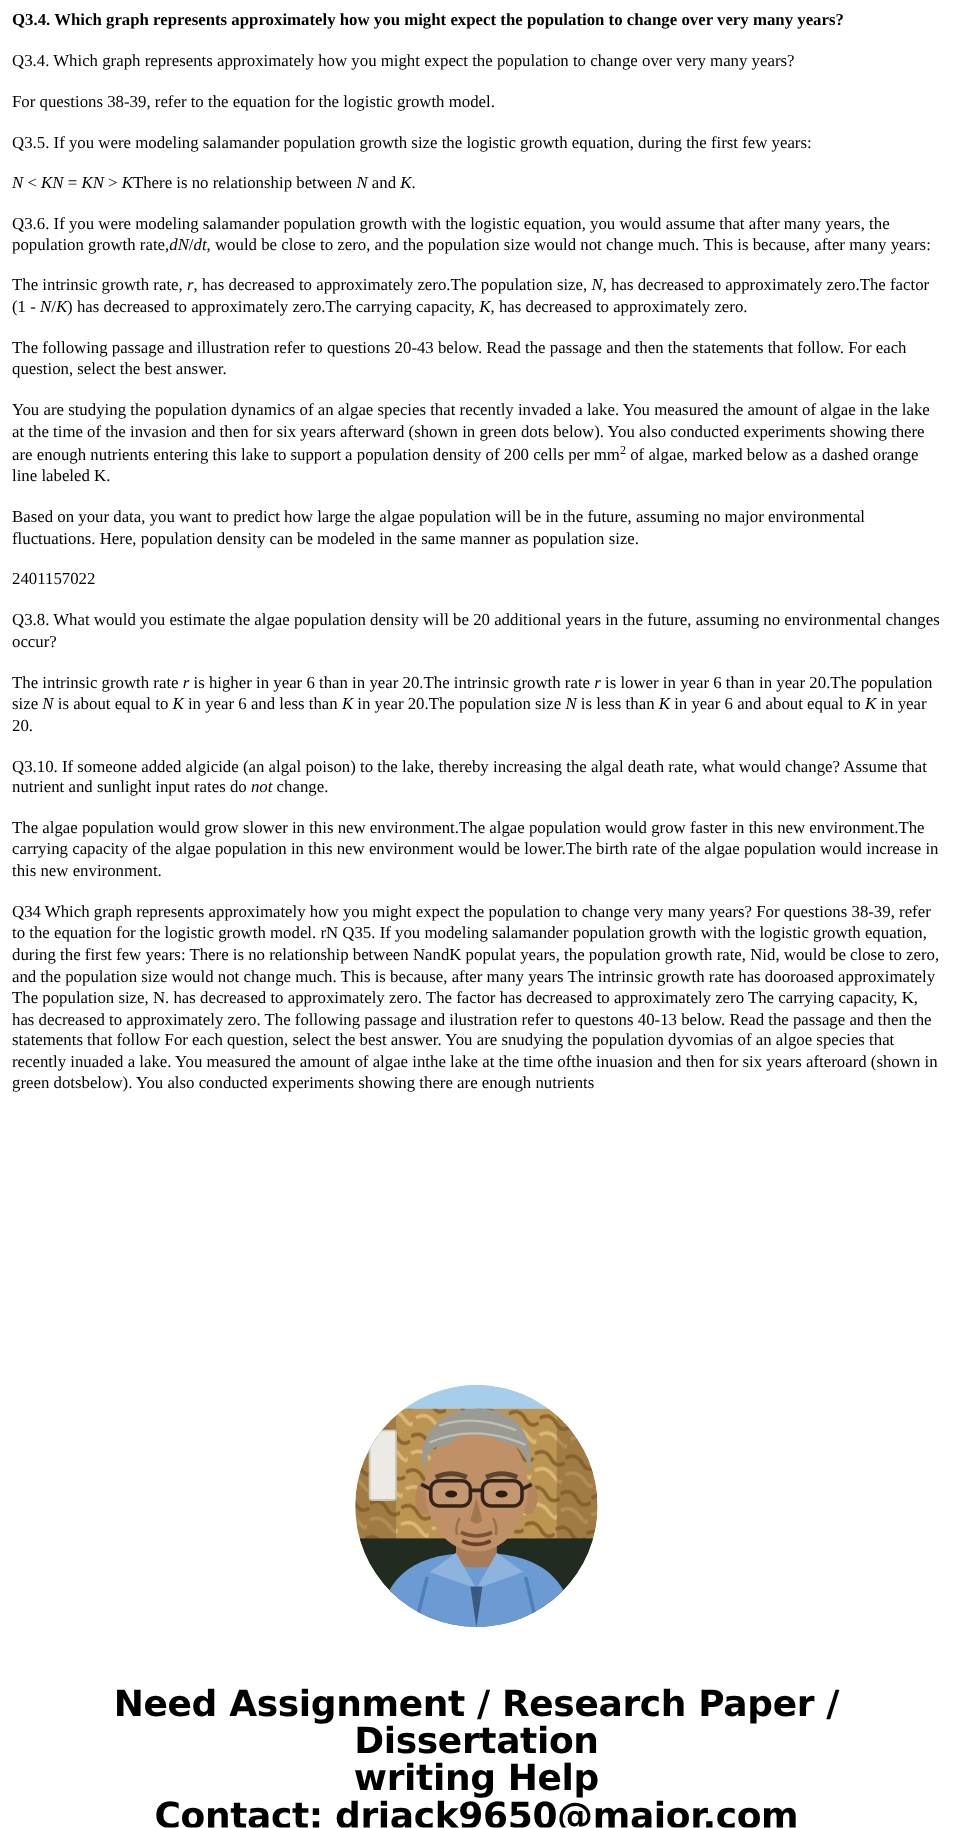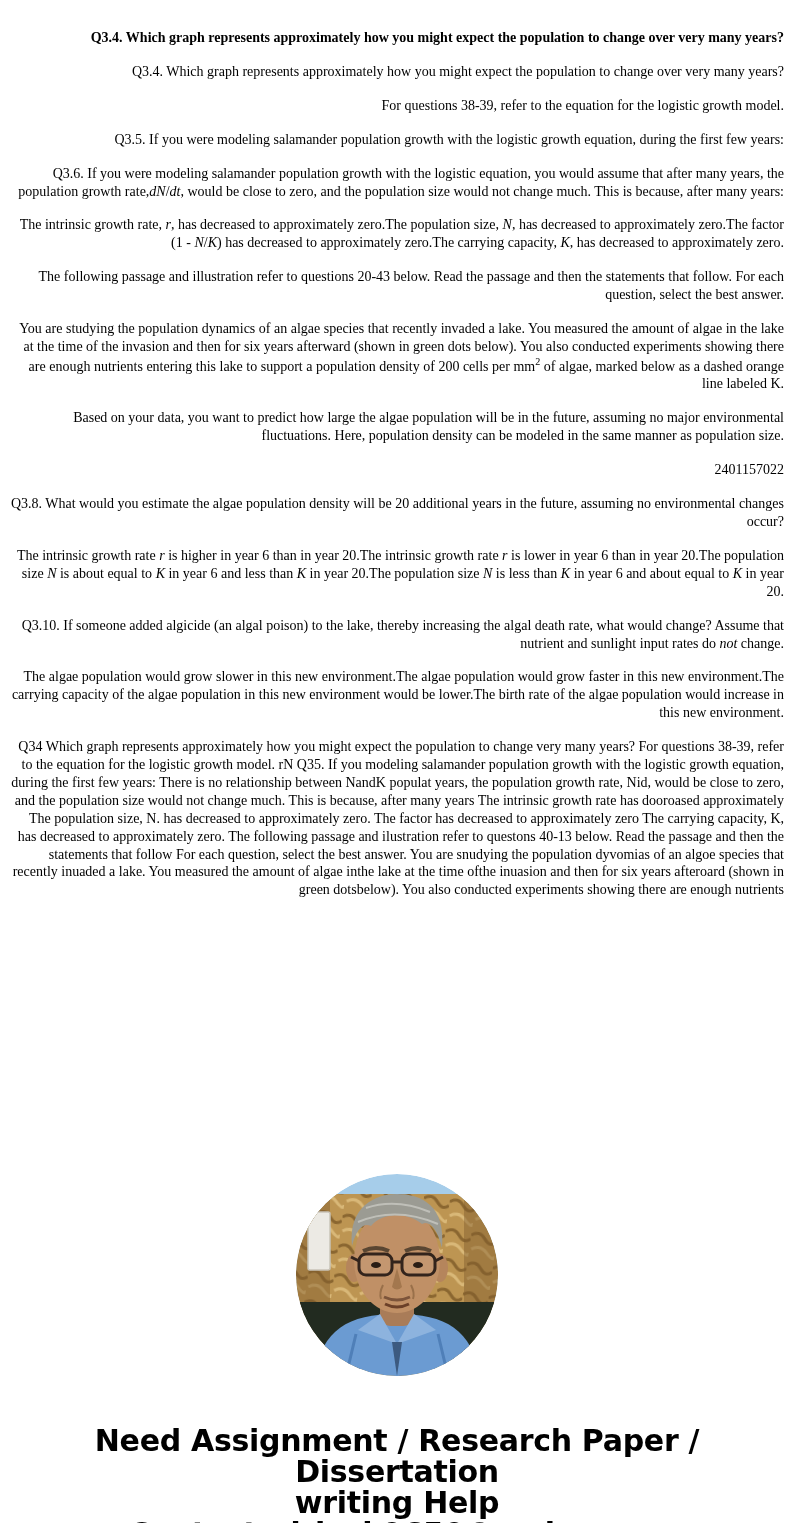--- a/index.html
+++ b/index.html
@@ -4,21 +4,21 @@
 <style>
   html,body{margin:0;padding:0;}
   body{
     width:794px;height:1523px;background:#ffffff;color:#000;
     display:flex;flex-direction:column;overflow:hidden;
     font-family:"Liberation Serif",serif;
   }
   .content{
     flex:none;box-sizing:border-box;
     padding:9px 10px 0 10px;height:1127px;overflow:hidden;
-    font-size:14px;line-height:1.28;text-align:right;margin-top:20px;
+    font-size:14px;line-height:1.28;text-align:left;
   }
   .content p{margin:0 0 16px 0;}
   .content p.bold{font-weight:bold;}
   .content sup{font-size:0.72em;}
   .avatar-wrap{
     flex:none;margin:27px auto 0 auto;width:202px;height:202px;
     border-radius:50%;overflow:hidden;
   }
   .avatar-wrap svg{display:block;width:202px;height:202px;}
   .footer{
@@ -29,21 +29,22 @@
   .bottom-bar{flex:none;margin-top:auto;height:8px;width:100%;}
 </style>
 </head>
 <body>
 
 <div class="content">
   <div>
       <p class="bold">Q3.4. Which graph represents approximately how you might expect the population to change over very many years?</p>
       <p>Q3.4. Which graph represents approximately how you might expect the population to change over very many years?</p>
       <p>For questions 38-39, refer to the equation for the logistic growth model.</p>
-      <p>Q3.5. If you were modeling salamander population growth with the logistic growth equation, during the first few years:</p>
+      <p>Q3.5. If you were modeling salamander population growth size the logistic growth equation, during the first few years:</p>
+      <p><i>N</i> &lt; <i>K</i><i>N</i> = <i>K</i><i>N</i> &gt; <i>K</i>There is no relationship between <i>N</i> and <i>K</i>.</p>
       <p>Q3.6. If you were modeling salamander population growth with the logistic equation, you would assume that after many years, the population growth rate,<i>dN</i>/<i>dt</i>, would be close to zero, and the population size would not change much. This is because, after many years:</p>
       <p>The intrinsic growth rate, <i>r</i>, has decreased to approximately zero.The population size, <i>N</i>, has decreased to approximately zero.The factor (1 - <i>N</i>/<i>K</i>) has decreased to approximately zero.The carrying capacity, <i>K</i>, has decreased to approximately zero.</p>
       <p>The following passage and illustration refer to questions 20-43 below. Read the passage and then the statements that follow. For each question, select the best answer.</p>
       <p>You are studying the population dynamics of an algae species that recently invaded a lake. You measured the amount of algae in the lake at the time of the invasion and then for six years afterward (shown in green dots below). You also conducted experiments showing there are enough nutrients entering this lake to support a population density of 200 cells per mm<sup>2</sup> of algae, marked below as a dashed orange line labeled K.</p>
       <p>Based on your data, you want to predict how large the algae population will be in the future, assuming no major environmental fluctuations. Here, population density can be modeled in the same manner as population size.</p>
       <p>2401157022</p>
       <p>Q3.8. What would you estimate the algae population density will be 20 additional years in the future, assuming no environmental changes occur?</p>
       <p>The intrinsic growth rate <i>r</i> is higher in year 6 than in year 20.The intrinsic growth rate <i>r</i> is lower in year 6 than in year 20.The population size <i>N</i> is about equal to <i>K</i> in year 6 and less than <i>K</i> in year 20.The population size <i>N</i> is less than <i>K</i> in year 6 and about equal to <i>K</i> in year 20.</p>
       <p>Q3.10. If someone added algicide (an algal poison) to the lake, thereby increasing the algal death rate, what would change? Assume that nutrient and sunlight input rates do <i>not</i> change.</p>
       <p>The algae population would grow slower in this new environment.The algae population would grow faster in this new environment.The carrying capacity of the algae population in this new environment would be lower.The birth rate of the algae population would increase in this new environment.</p>

